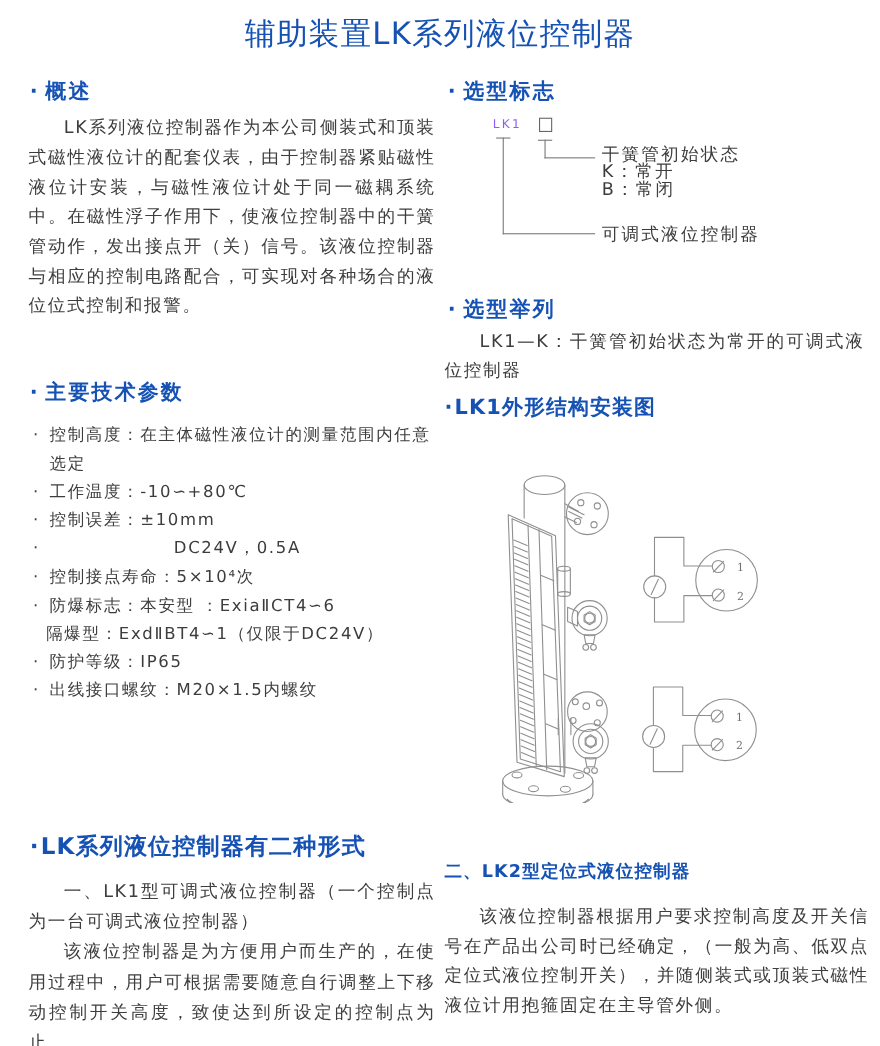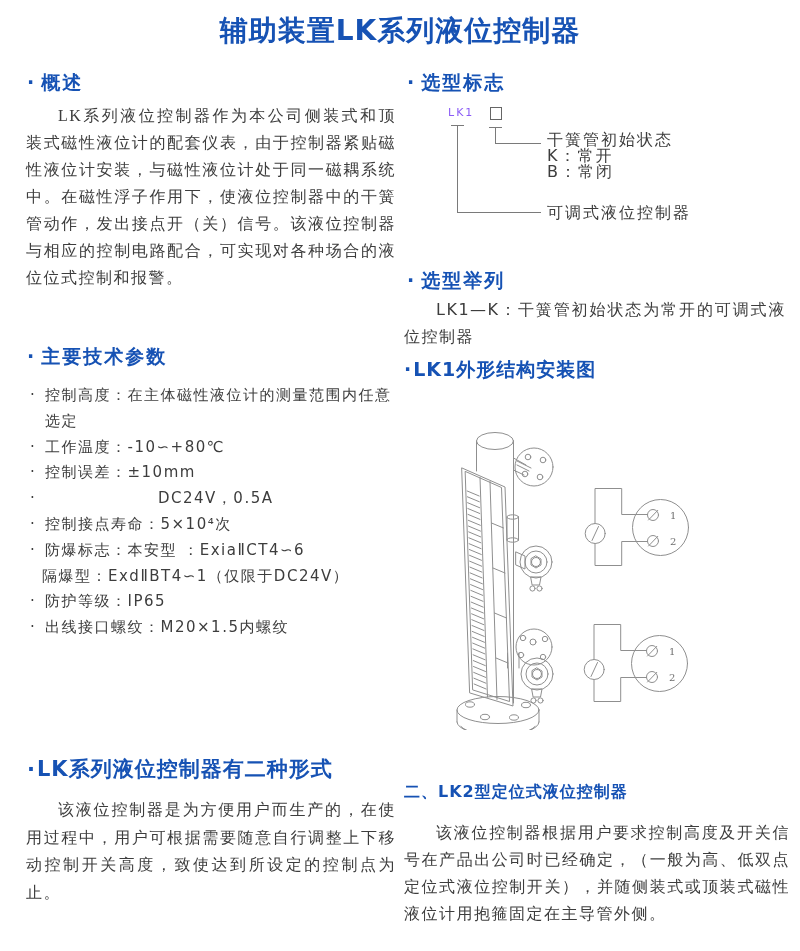--- a/index.html
+++ b/index.html
@@ -7,21 +7,21 @@
   body {
     position:relative; background:#ffffff;
     font-family:"DejaVu Sans", sans-serif;
     color:#3d3d3d;
     overflow:hidden;
   }
   .page { position:absolute; left:0; top:0; width:800px; height:951px; background:#fff; }
 
   .title {
     position:absolute; top:12px; left:0; width:100%;
-    text-align:center; font-size:28px; font-weight:bold;
+    text-align:center; font-size:28px; font-weight:normal;
     color:#1652b4; letter-spacing:1px; white-space:nowrap;
   }
 
   .h2 {
     position:absolute; display:flex; align-items:baseline;
     font-weight:bold; color:#1652b4; white-space:nowrap; letter-spacing:2px;
   }
   .h2 .dot { margin-right:7px; letter-spacing:0; }
   .h2.tight .dot { margin-right:2px; }
 
@@ -31,21 +31,21 @@
   #h-selmark  { left:407px; top:70px;  font-size:19px; }
   #h-selex    { left:407px; top:268px; font-size:19px; }
   #h-struct   { left:404px; top:357px; font-size:19px; letter-spacing:1px; }
   #h-lk2      { left:404px; top:782px; font-size:16px; letter-spacing:1px; }
 
   .body-text {
     position:absolute; font-size:16px; line-height:27px;
     letter-spacing:1.5px; text-align:justify; color:#3d3d3d;
   }
   .body-text p { margin:0; text-indent:2em; }
-  #overview-body { left:26px; top:102px; width:370px;font-family:Liberation Serif, serif; }
+  #overview-body { left:26px; top:102px; width:370px; }
   #forms-body    { left:26px; top:796px; width:370px; line-height:27.5px; }
   #selex-body    { left:404px; top:296px; width:382px; }
   #lk2-body      { left:404px; top:819px; width:386px; }
 
   .params {
     position:absolute; left:28px; top:383px; width:368px;
     font-size:15px; line-height:25.8px; letter-spacing:1.5px; color:#3d3d3d;
   }
   .p-item { position:relative; padding-left:17px; }
   .p-item .pb { position:absolute; left:2px; top:0; }
@@ -135,20 +135,21 @@
       <span>出线接口螺纹：M20×1.5内螺纹</span>
     </div>
   </div>
 
   <div class="h2 tight" id="h-forms">
     <span class="dot">·</span>
     <span>LK系列液位控制器有二种形式</span>
   </div>
 
   <div class="body-text" id="forms-body">
+    <p>一、LK1型可调式液位控制器（一个控制点为一台可调式液位控制器）</p>
     <p>该液位控制器是为方便用户而生产的，在使用过程中，用户可根据需要随意自行调整上下移动控制开关高度，致使达到所设定的控制点为止。</p>
   </div>
 
   <div class="h2" id="h-selmark">
     <span class="dot">·</span>
     <span>选型标志</span>
   </div>
 
   <div class="selmark">
     <span class="sm-model">LK1</span>

